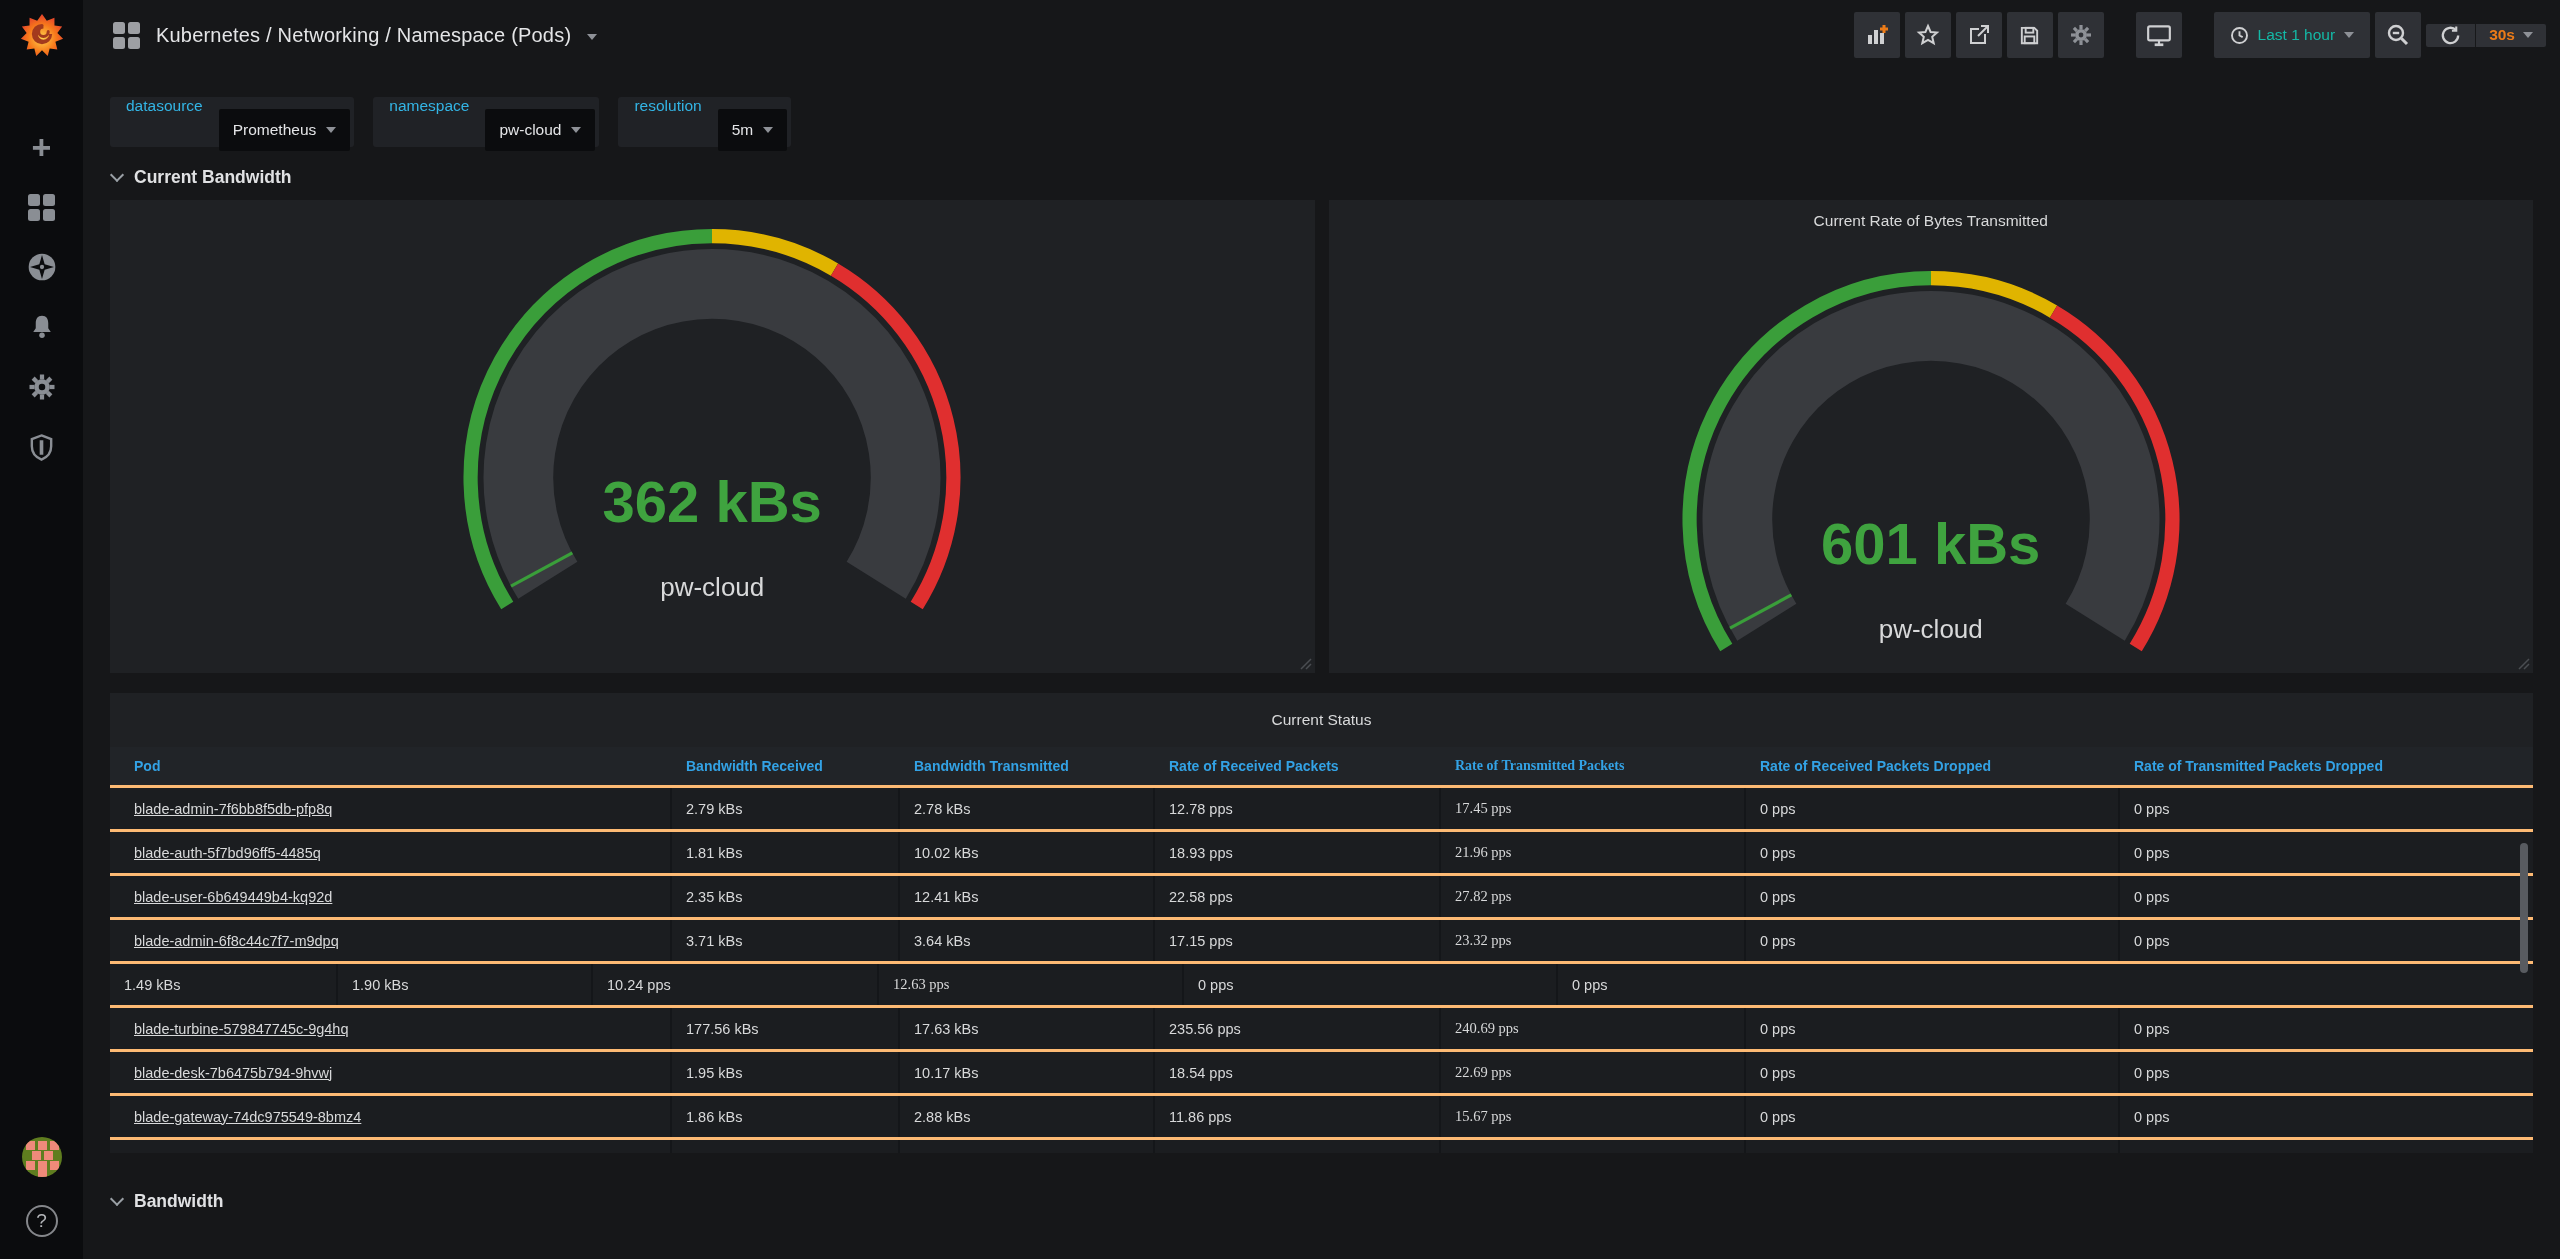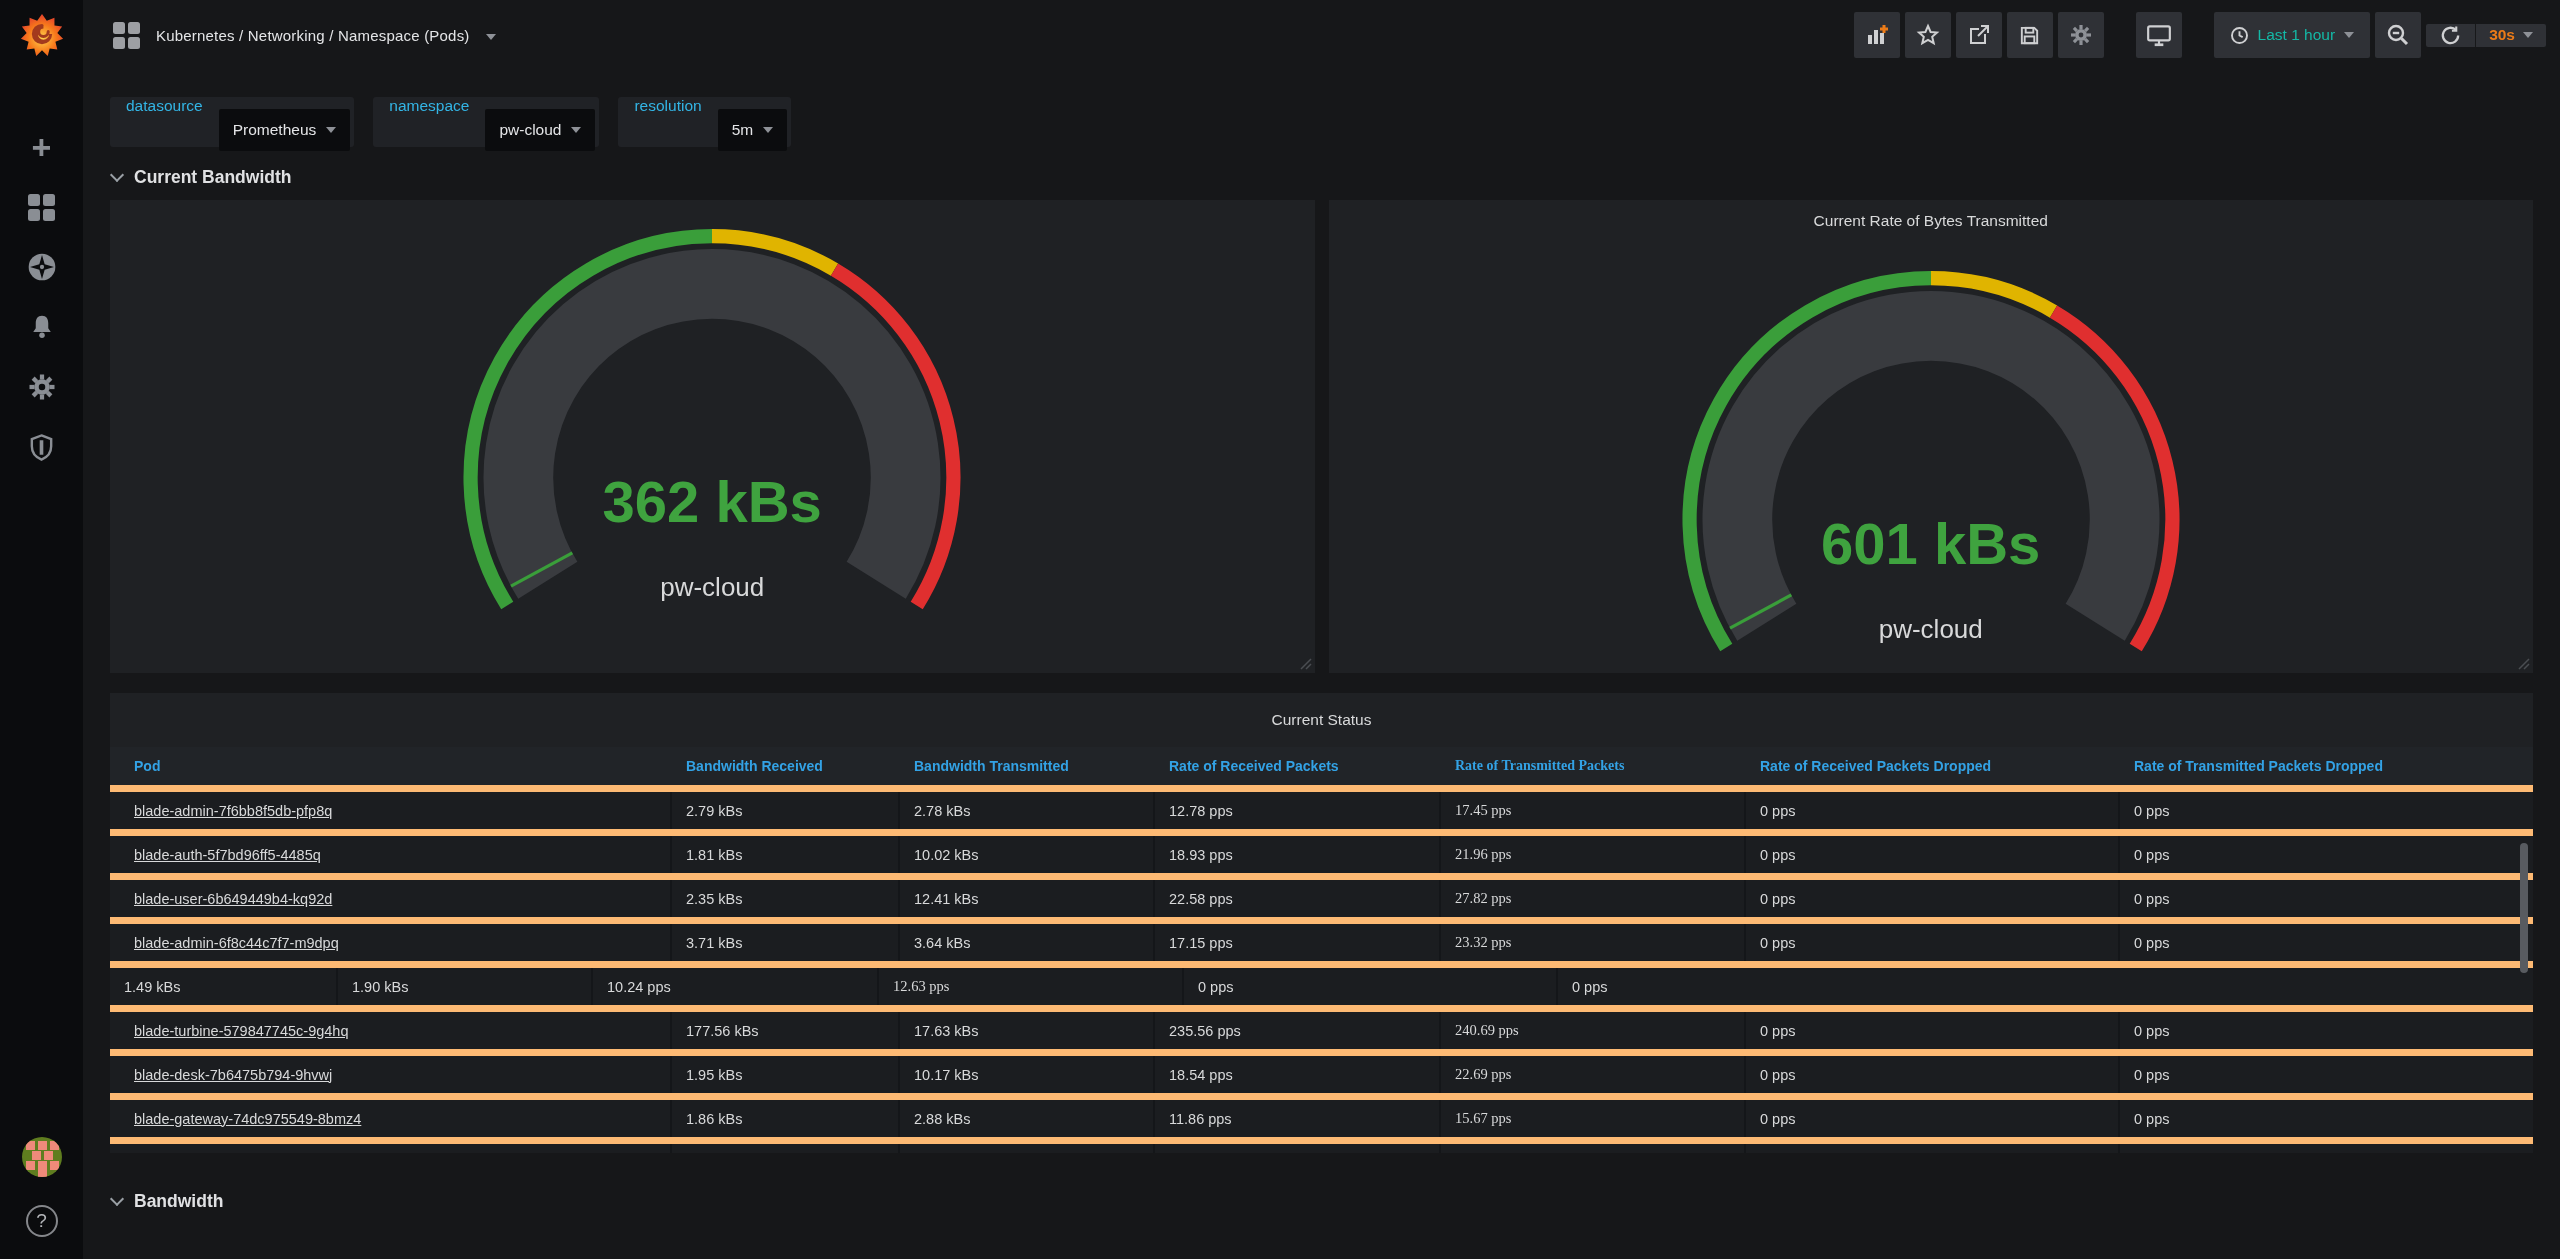--- a/index.html
+++ b/index.html
@@ -25,21 +25,21 @@
   .help-circle { width:32px; height:32px; border:2px solid #85878b; border-radius:50%;
                  display:flex; align-items:center; justify-content:center; font-size:19px; color:#b4b6ba; }
 
   
   .main { margin-left:83px; }
 
   .navbar { height:70px; display:flex; align-items:center; padding:0 14px 0 30px; }
   .nav-left { display:flex; align-items:center; gap:16px; cursor:pointer; }
   .nav-grid { display:grid; grid-template-columns:12px 12px; grid-template-rows:12px 12px; gap:3px; }
   .nav-grid i { background:#9d9fa3; border-radius:2.5px; }
-  .nav-title { font-size:15px; color:#e4e5e7; letter-spacing:.2px;text-align:right; }
+  .nav-title { font-size:20px; color:#e4e5e7; letter-spacing:.2px;text-align:right; }
   .caret { width:0; height:0; border-left:5px solid transparent; border-right:5px solid transparent;
            border-top:6px solid #8e9197; display:inline-block; }
   .nav-spacer { flex:1; }
   .toolbar { display:flex; align-items:center; gap:5px; }
   .tb-btn { height:46px; min-width:46px; background:#2f3136; border:none; border-radius:2px;
             display:flex; align-items:center; justify-content:center; cursor:pointer; color:#e4e5e6; }
   .tb-gap { width:22px; }
   .tb-time { padding:0 16px; gap:9px; font-size:15.5px; color:#14b8a6; }
   .tb-refresh { display:flex; align-items:stretch; background:#2f3136; border-radius:2px; }
   .tb-refresh .seg { display:flex; align-items:center; justify-content:center; padding:0 13px; cursor:pointer; }
@@ -74,21 +74,21 @@
   .gauge-label { position:absolute; top:372px; left:0; width:100%; text-align:center;
                  font-size:26px; color:#d8d9da; }
   .resize-corner { position:absolute; right:3px; bottom:3px; cursor:nwse-resize; }
 
   
   .table-panel { margin-top:20px; height:460px; width:2423px; overflow:hidden; }
   .table-title { height:54px; display:flex; align-items:center; justify-content:center;
                  font-size:15.5px; font-weight:500; color:#d8d9da; }
   .thead { display:flex; background:#212428; height:38px; align-items:center; }
   .thead .cell { color:#33a2e5; font-weight:700; font-size:14px; }
-  .trow { display:flex; height:44px; align-items:stretch; border-top:7px solid #fdba74; }
+  .trow { display:flex; height:44px; align-items:stretch; border-top:3px solid #fdba74; }
   .cell { padding:0 14px; display:flex; align-items:center; font-size:14.5px; color:#d8d9da;
           background:#1b1d20; border-right:2px solid #141619; overflow:hidden; white-space:nowrap; }
   .thead .cell { background:transparent; border-right:none; }
   .c0 { width:562px; padding-left:24px; }
   .c1 { width:228px; } .c2 { width:255px; } .c3 { width:286px; } .c4 { width:305px;font-family:Liberation Serif, serif; } .c5 { width:374px; }
   .c6 { flex:1; border-right:none; }
   .pod-link { color:#d8d9da; text-decoration:underline; }
   .tscroll { position:absolute; right:5px; top:150px; width:8px; height:130px;
              background:#585b60; border-radius:4px; cursor:pointer; }
 

